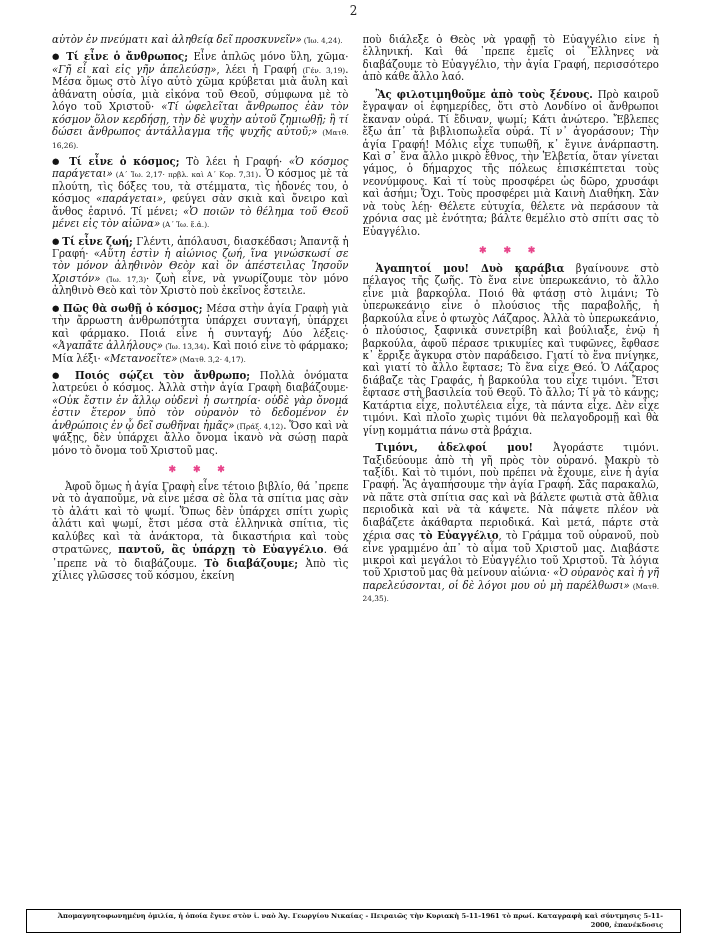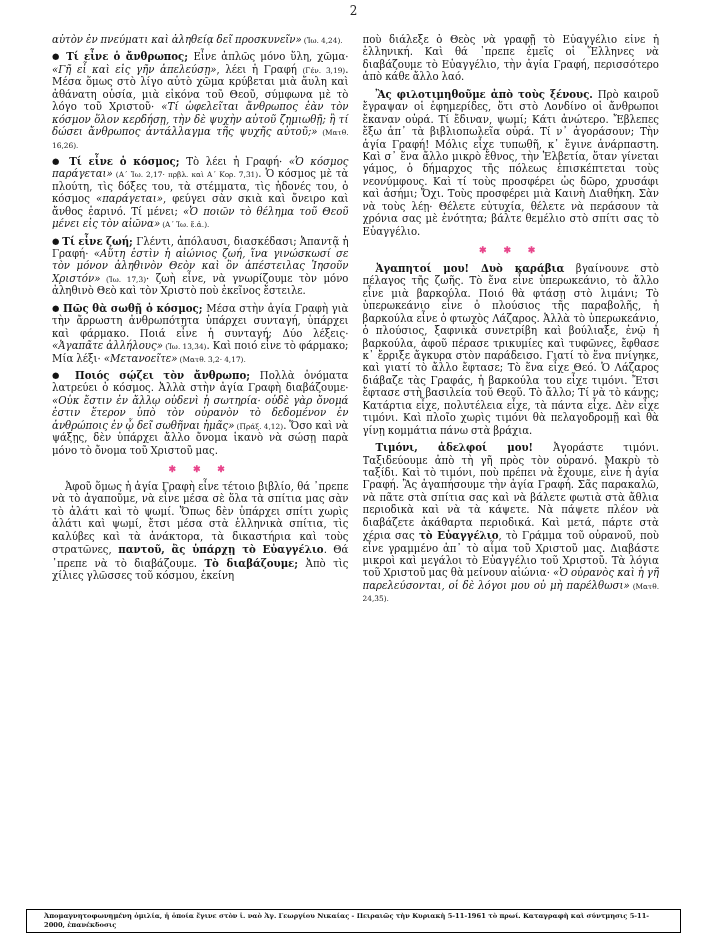--- a/index.html
+++ b/index.html
@@ -35,21 +35,21 @@
     text-align:center; font-size:9px; letter-spacing:7px;
     margin:7px 0 6px 0; font-weight:bold;
   }
   .signature {
     text-align:right; font-weight:bold; font-style:normal;
     font-size:10.8px; margin-top:12px; padding-right:2px;
   }
   .footer {
     position:absolute; left:26px; right:26px; bottom:6px;
     border:1px solid #000; background:#fff;
-    text-align:left; font-size:6.7px; font-weight:bold;
+    text-align:right; font-size:6.7px; font-weight:bold;
     line-height:1.35; padding:2px 17px; color:#111;
   }
 </style>
 </head>
 <body>
 
 <div class="page">
 
   <div class="page-number">2</div>
 

